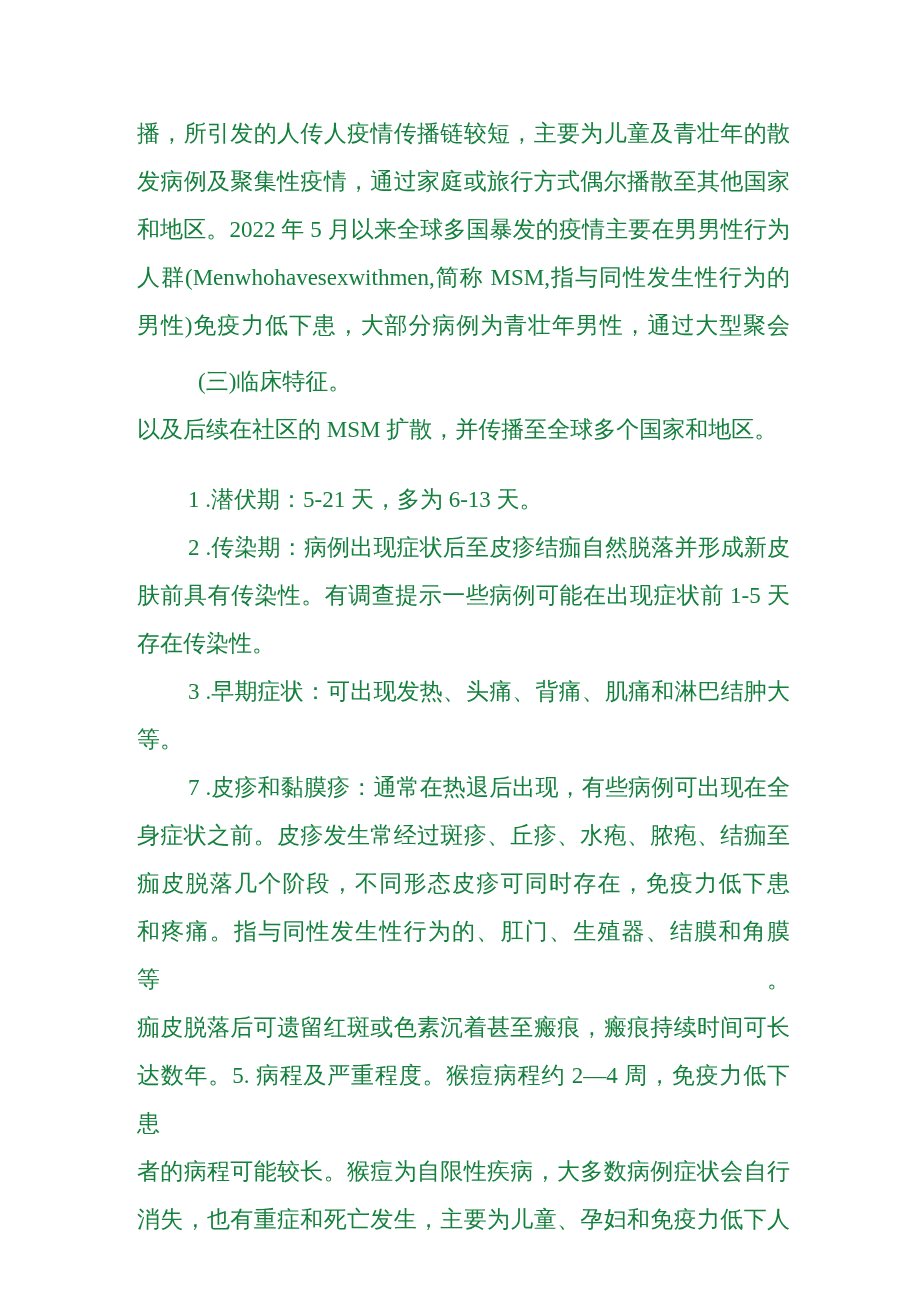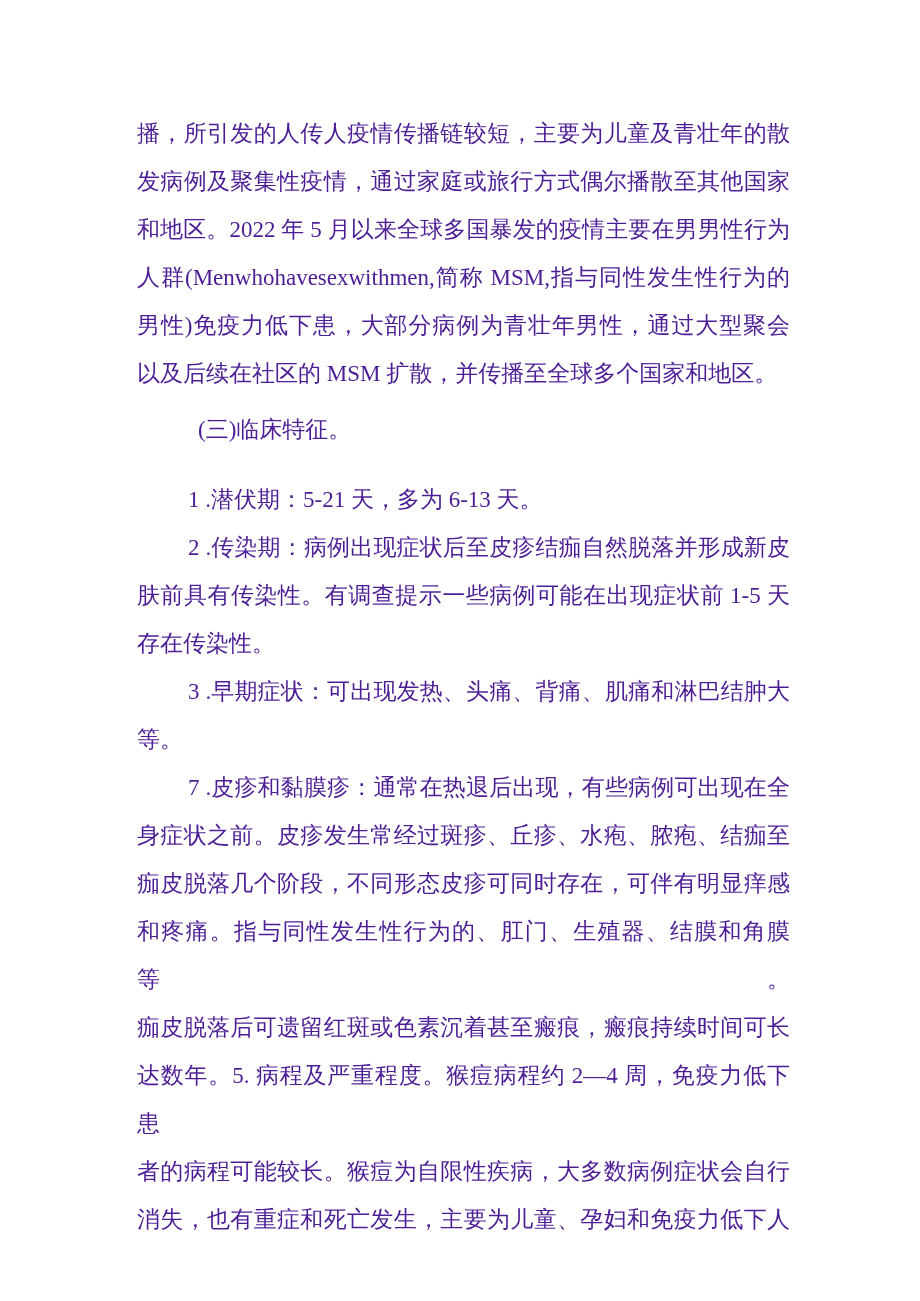--- a/index.html
+++ b/index.html
@@ -17,21 +17,21 @@
   }
   .text-block {
     position: absolute;
     left: 137px;
     top: 110px;
     width: 653px;
   }
   .ln {
     font-size: 23px;
     line-height: 48px;
-    color: #4c1d95;
+    color: #15803d;
     text-align: justify;
     text-justify: inter-character;
     letter-spacing: 0;
   }
   
   .fill { text-align-last: justify; }
   
   .end  { text-align-last: left; }
   
   .head { text-indent: 61px; margin-top: 8px; }
@@ -43,30 +43,30 @@
 </head>
 <body>
 
 <div class="page">
   <div class="text-block">
     <div class="ln fill">播，所引发的人传人疫情传播链较短，主要为儿童及青壮年的散</div>
     <div class="ln fill">发病例及聚集性疫情，通过家庭或旅行方式偶尔播散至其他国家</div>
     <div class="ln fill">和地区。2022 年 5 月以来全球多国暴发的疫情主要在男男性行为</div>
     <div class="ln fill">人群(Menwhohavesexwithmen,简称 MSM,指与同性发生性行为的</div>
     <div class="ln fill">男性)免疫力低下患，大部分病例为青壮年男性，通过大型聚会</div>
+    <div class="ln end head">(三)临床特征。</div>
     <div class="ln end">以及后续在社区的 MSM 扩散，并传播至全球多个国家和地区。</div>
-    <div class="ln end head">(三)临床特征。</div>
     <div class="ln end item gap">1 .潜伏期：5-21 天，多为 6-13 天。</div>
     <div class="ln fill item">2 .传染期：病例出现症状后至皮疹结痂自然脱落并形成新皮</div>
     <div class="ln fill">肤前具有传染性。有调查提示一些病例可能在出现症状前 1-5 天</div>
     <div class="ln end">存在传染性。</div>
     <div class="ln fill item">3 .早期症状：可出现发热、头痛、背痛、肌痛和淋巴结肿大</div>
     <div class="ln end">等。</div>
     <div class="ln fill item">7 .皮疹和黏膜疹：通常在热退后出现，有些病例可出现在全</div>
     <div class="ln fill">身症状之前。皮疹发生常经过斑疹、丘疹、水疱、脓疱、结痂至</div>
-    <div class="ln fill">痂皮脱落几个阶段，不同形态皮疹可同时存在，可伴有明显痒感</div>
+    <div class="ln fill">痂皮脱落几个阶段，不同形态皮疹可同时存在，免疫力低下患</div>
     <div class="ln fill">和疼痛。指与同性发生性行为的、肛门、生殖器、结膜和角膜等。</div>
     <div class="ln fill">痂皮脱落后可遗留红斑或色素沉着甚至瘢痕，瘢痕持续时间可长</div>
     <div class="ln fill">达数年。5. 病程及严重程度。猴痘病程约 2—4 周，免疫力低下患</div>
     <div class="ln fill">者的病程可能较长。猴痘为自限性疾病，大多数病例症状会自行</div>
     <div class="ln fill">消失，也有重症和死亡发生，主要为儿童、孕妇和免疫力低下人</div>
   </div>
 </div>
 
 </body></html>

